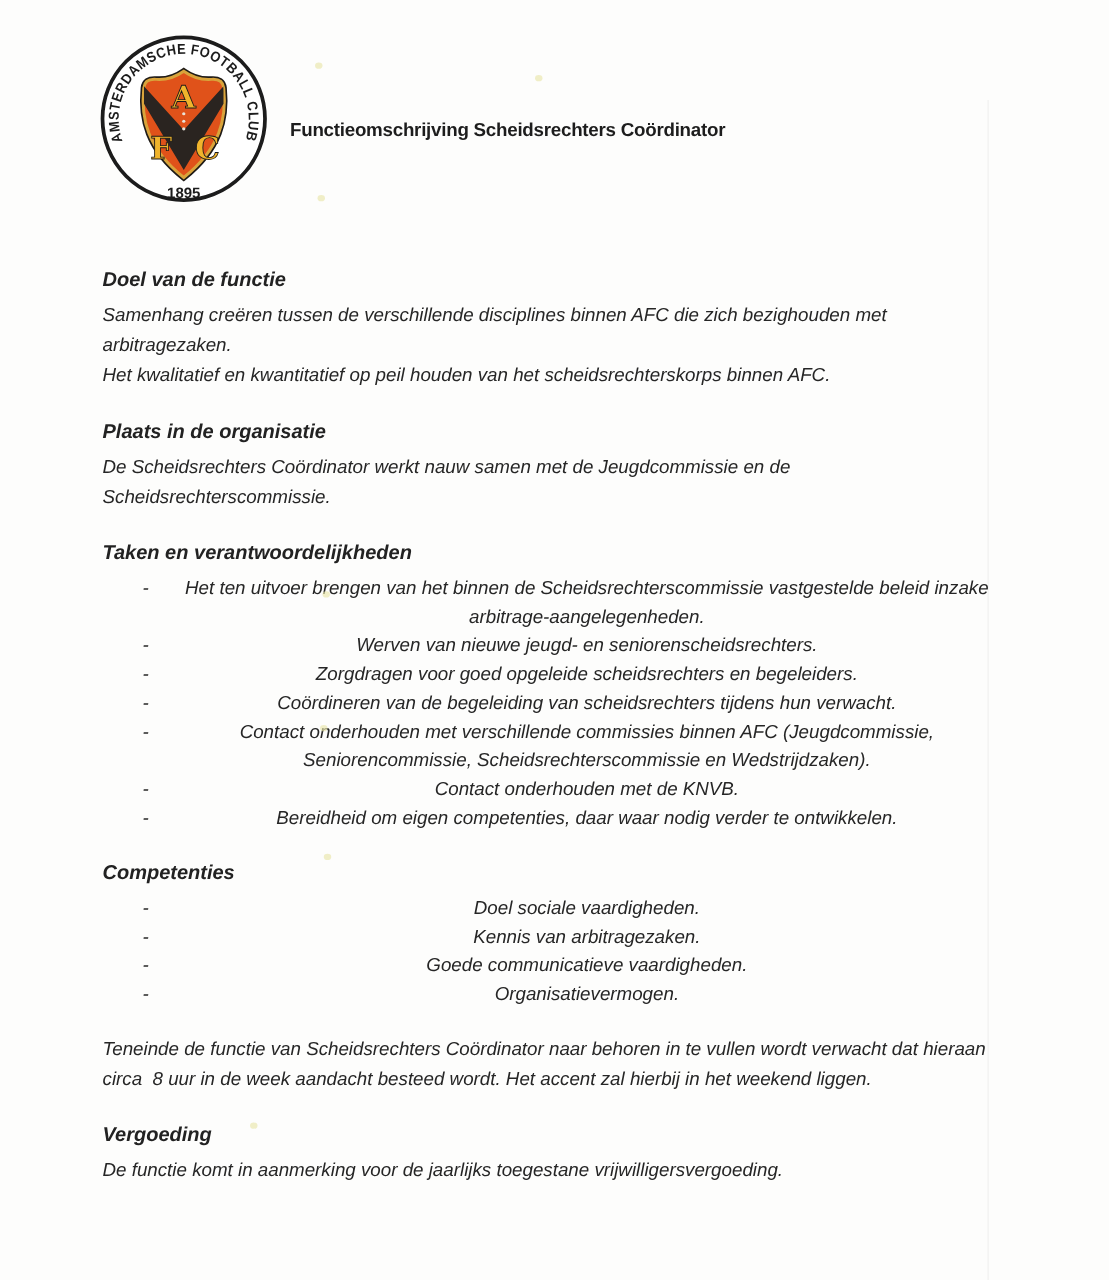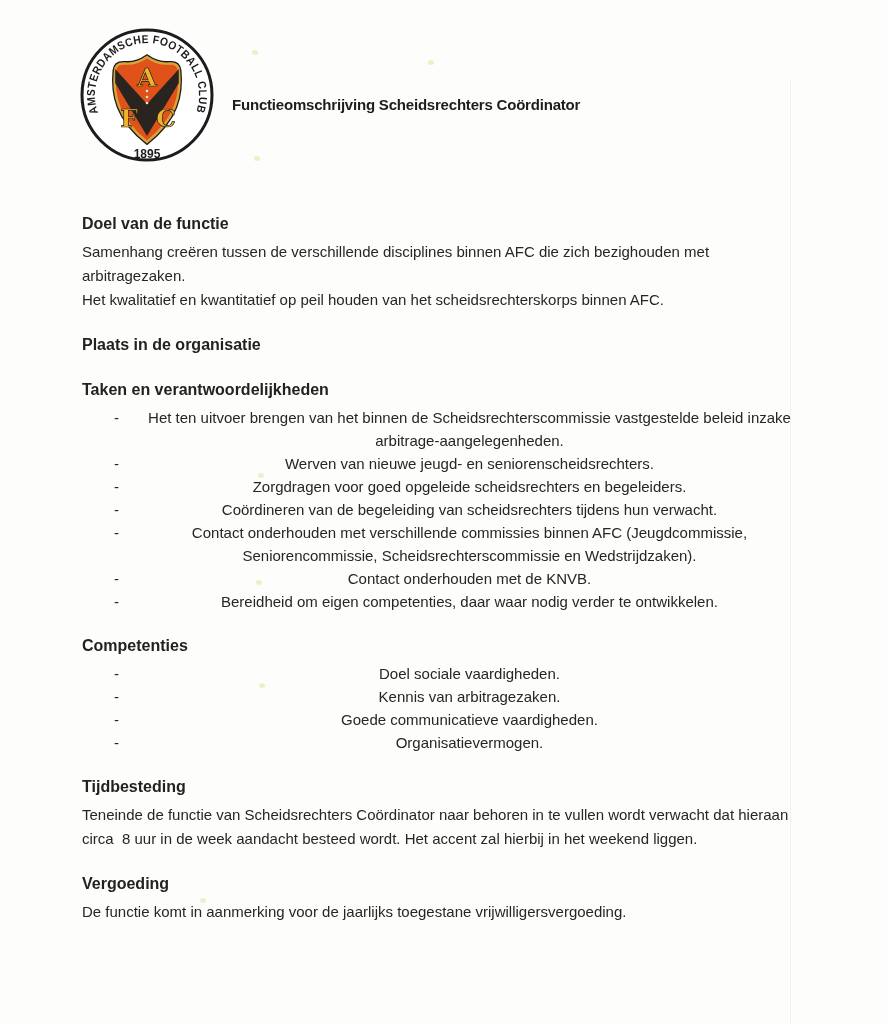--- a/index.html
+++ b/index.html
@@ -18,21 +18,21 @@
   .doc-header { display: flex; align-items: flex-start; }
   .logo-wrap { flex: 0 0 auto; margin-left: -4px; }
   .doc-title {
     font-size: 15px;
     font-weight: bold;
     color: #1d1d1d;
     margin: 72px 0 0 16px;
     letter-spacing: -0.2px;
   }
   
-  .sections-wrap { margin-top: 42px; }
+  .sections-wrap { margin-top: 42px; font-style: italic; }
   .doc-section + .doc-section { margin-top: 21px; }
   .sec-heading {
     font-size: 16px;
     font-weight: bold;
     color: #222;
     margin: 0 0 4px 0;
     line-height: 24px;
   }
   .para {
     margin: 0;
@@ -116,20 +116,23 @@
   <div class="sections-wrap">
     <section class="doc-section">
       <h2 class="sec-heading">Doel van de functie</h2>
       <div class="sec-body">
           <p class="para">Samenhang creëren tussen de verschillende disciplines binnen AFC die zich bezighouden met arbitragezaken.</p>
           <p class="para">Het kwalitatief en kwantitatief op peil houden van het scheidsrechterskorps binnen AFC.</p>
         </div>
     </section>
     <section class="doc-section">
       <h2 class="sec-heading">Plaats in de organisatie</h2>
+      <div class="sec-body">
+          <p class="para">De Scheidsrechters Coördinator werkt nauw samen met de Jeugdcommissie en de Scheidsrechterscommissie.</p>
+        </div>
     </section>
     <section class="doc-section">
       <h2 class="sec-heading">Taken en verantwoordelijkheden</h2>
       <div class="sec-body">
           <ul class="dash-list">
             <li>
               <span class="dash">-</span>
               <span class="btext">Het ten uitvoer brengen van het binnen de Scheidsrechterscommissie vastgestelde beleid inzake arbitrage-aangelegenheden.</span>
             </li>
             <li>
@@ -176,21 +179,20 @@
               <span class="btext">Goede communicatieve vaardigheden.</span>
             </li>
             <li>
               <span class="dash">-</span>
               <span class="btext">Organisatievermogen.</span>
             </li>
           </ul>
         </div>
     </section>
     <section class="doc-section">
-      <h2 class="sec-heading">Tijdbesteding</h2>
       <div class="sec-body">
           <p class="para">Teneinde de functie van Scheidsrechters Coördinator naar behoren in te vullen wordt verwacht dat hieraan circa  8 uur in de week aandacht besteed wordt. Het accent zal hierbij in het weekend liggen.</p>
         </div>
     </section>
     <section class="doc-section">
       <h2 class="sec-heading">Vergoeding</h2>
       <div class="sec-body">
           <p class="para">De functie komt in aanmerking voor de jaarlijks toegestane vrijwilligersvergoeding.</p>
         </div>
     </section>

